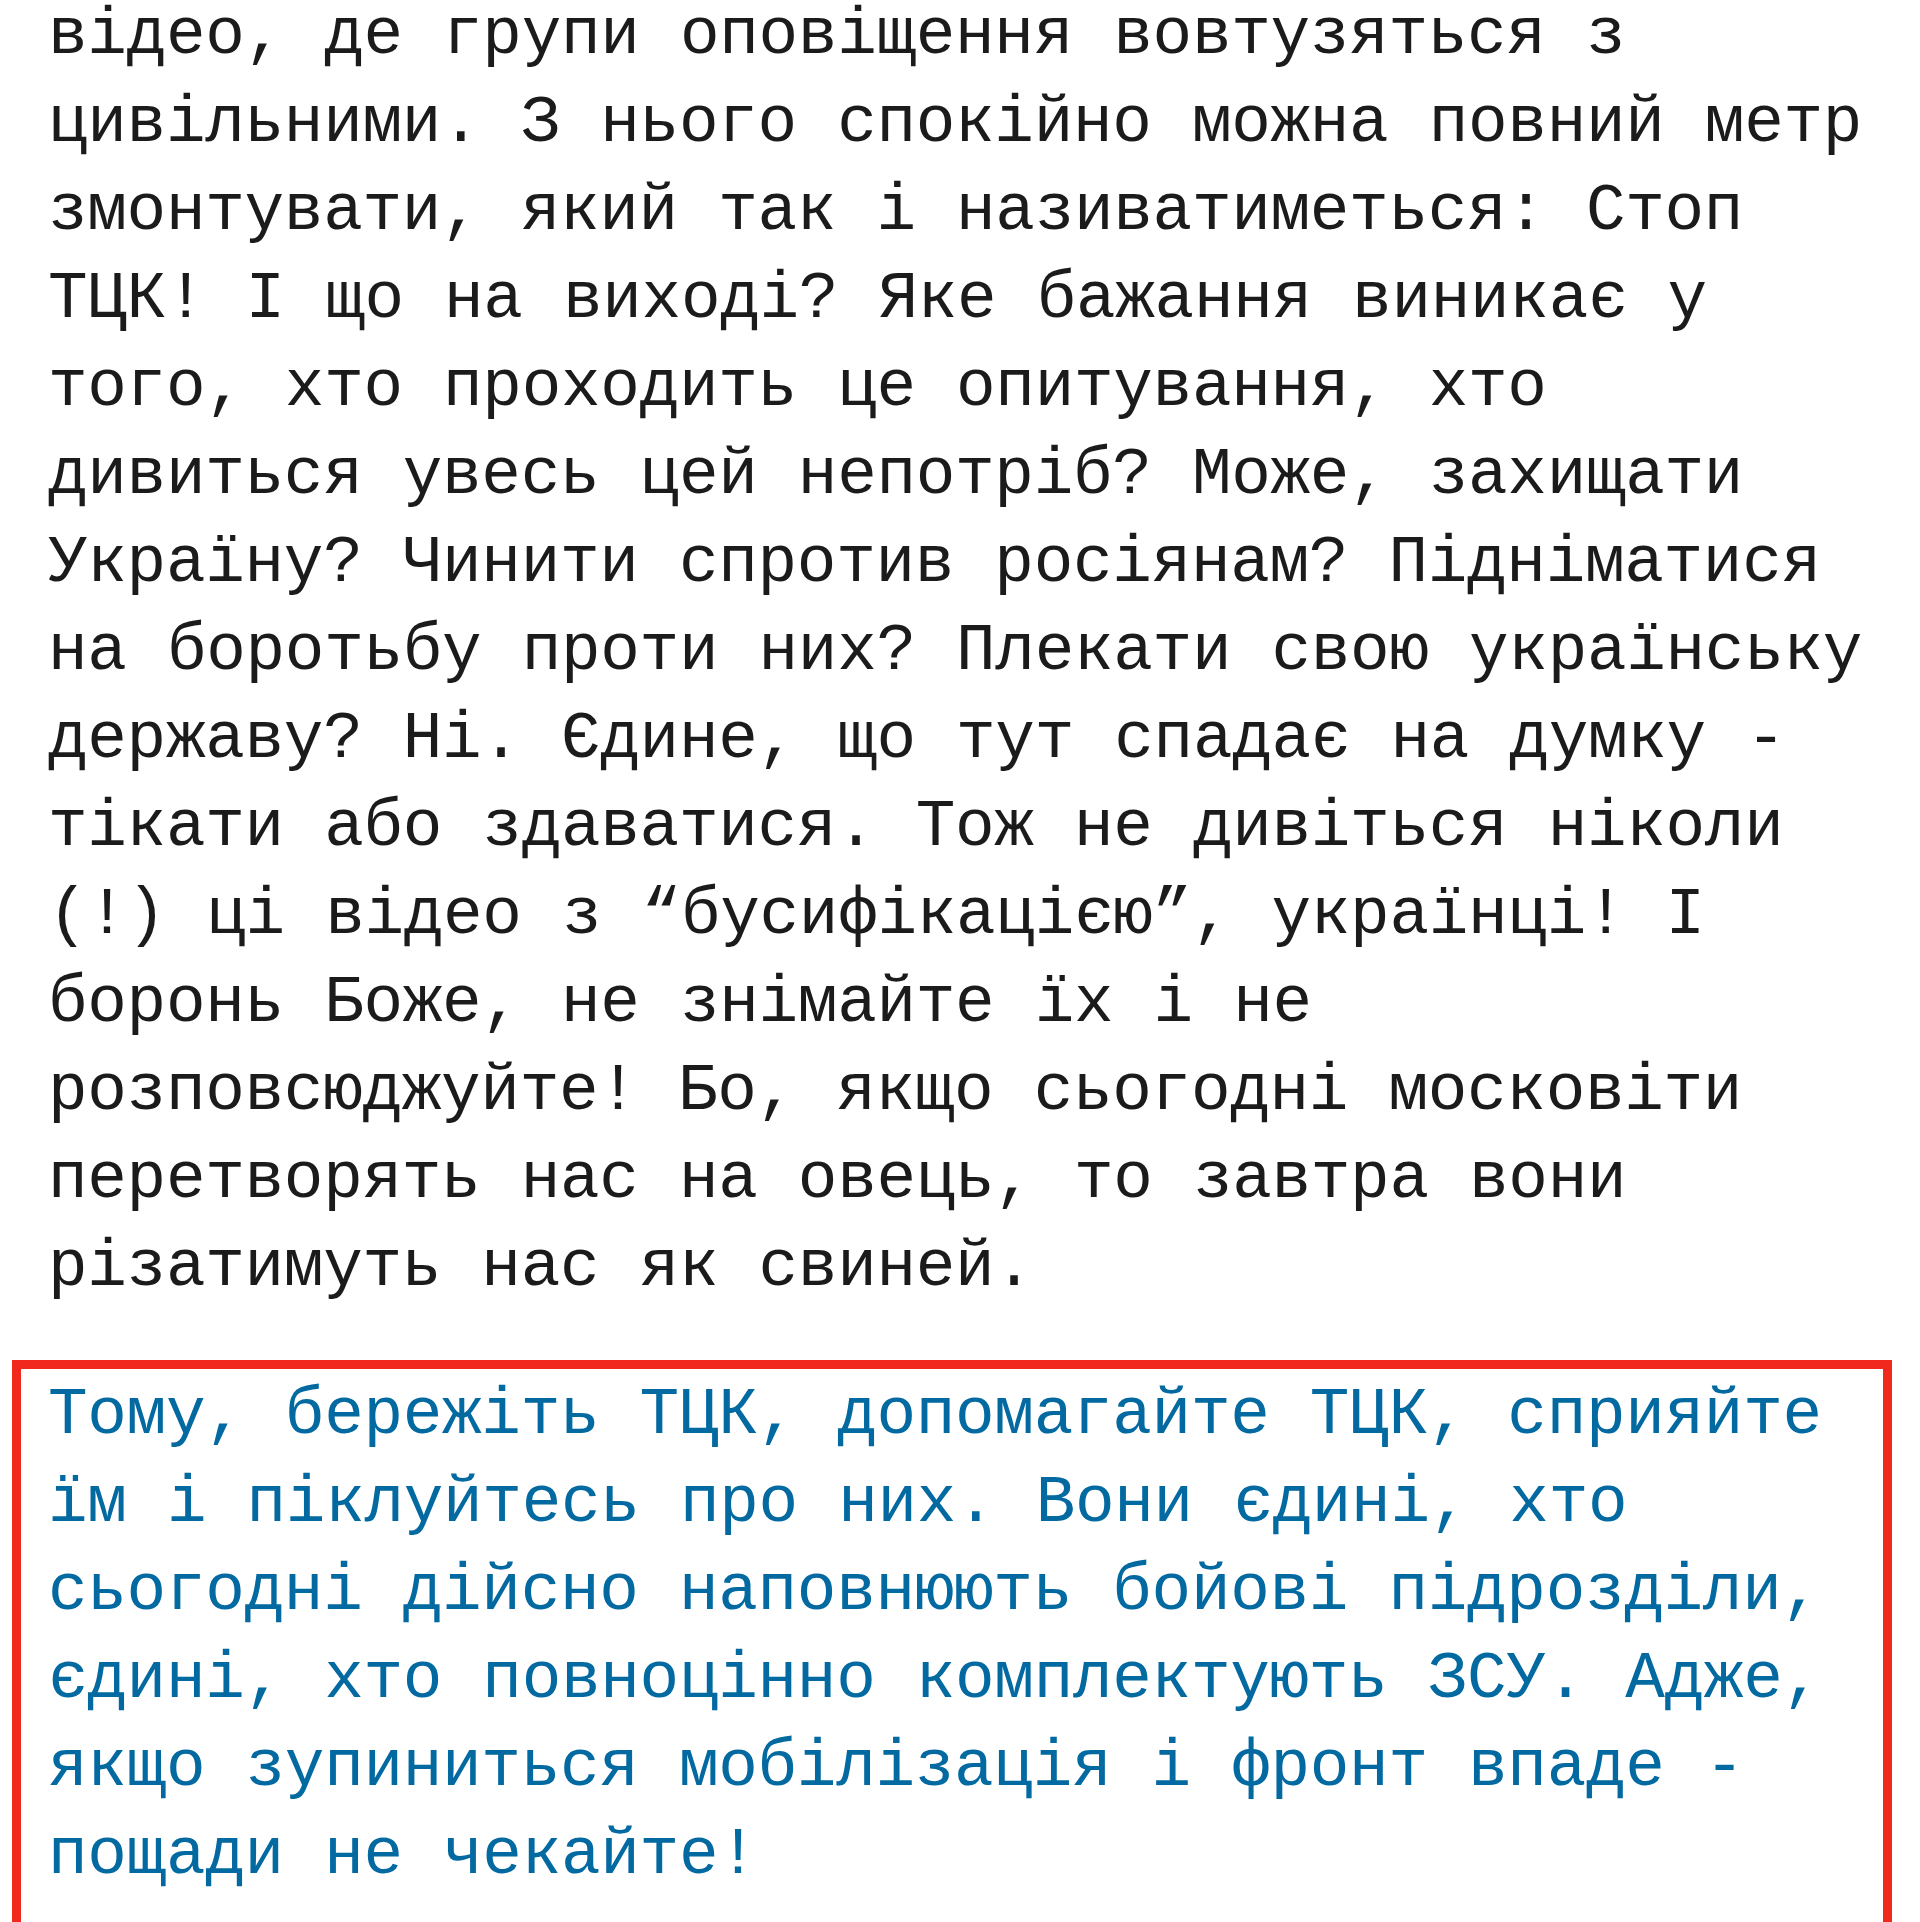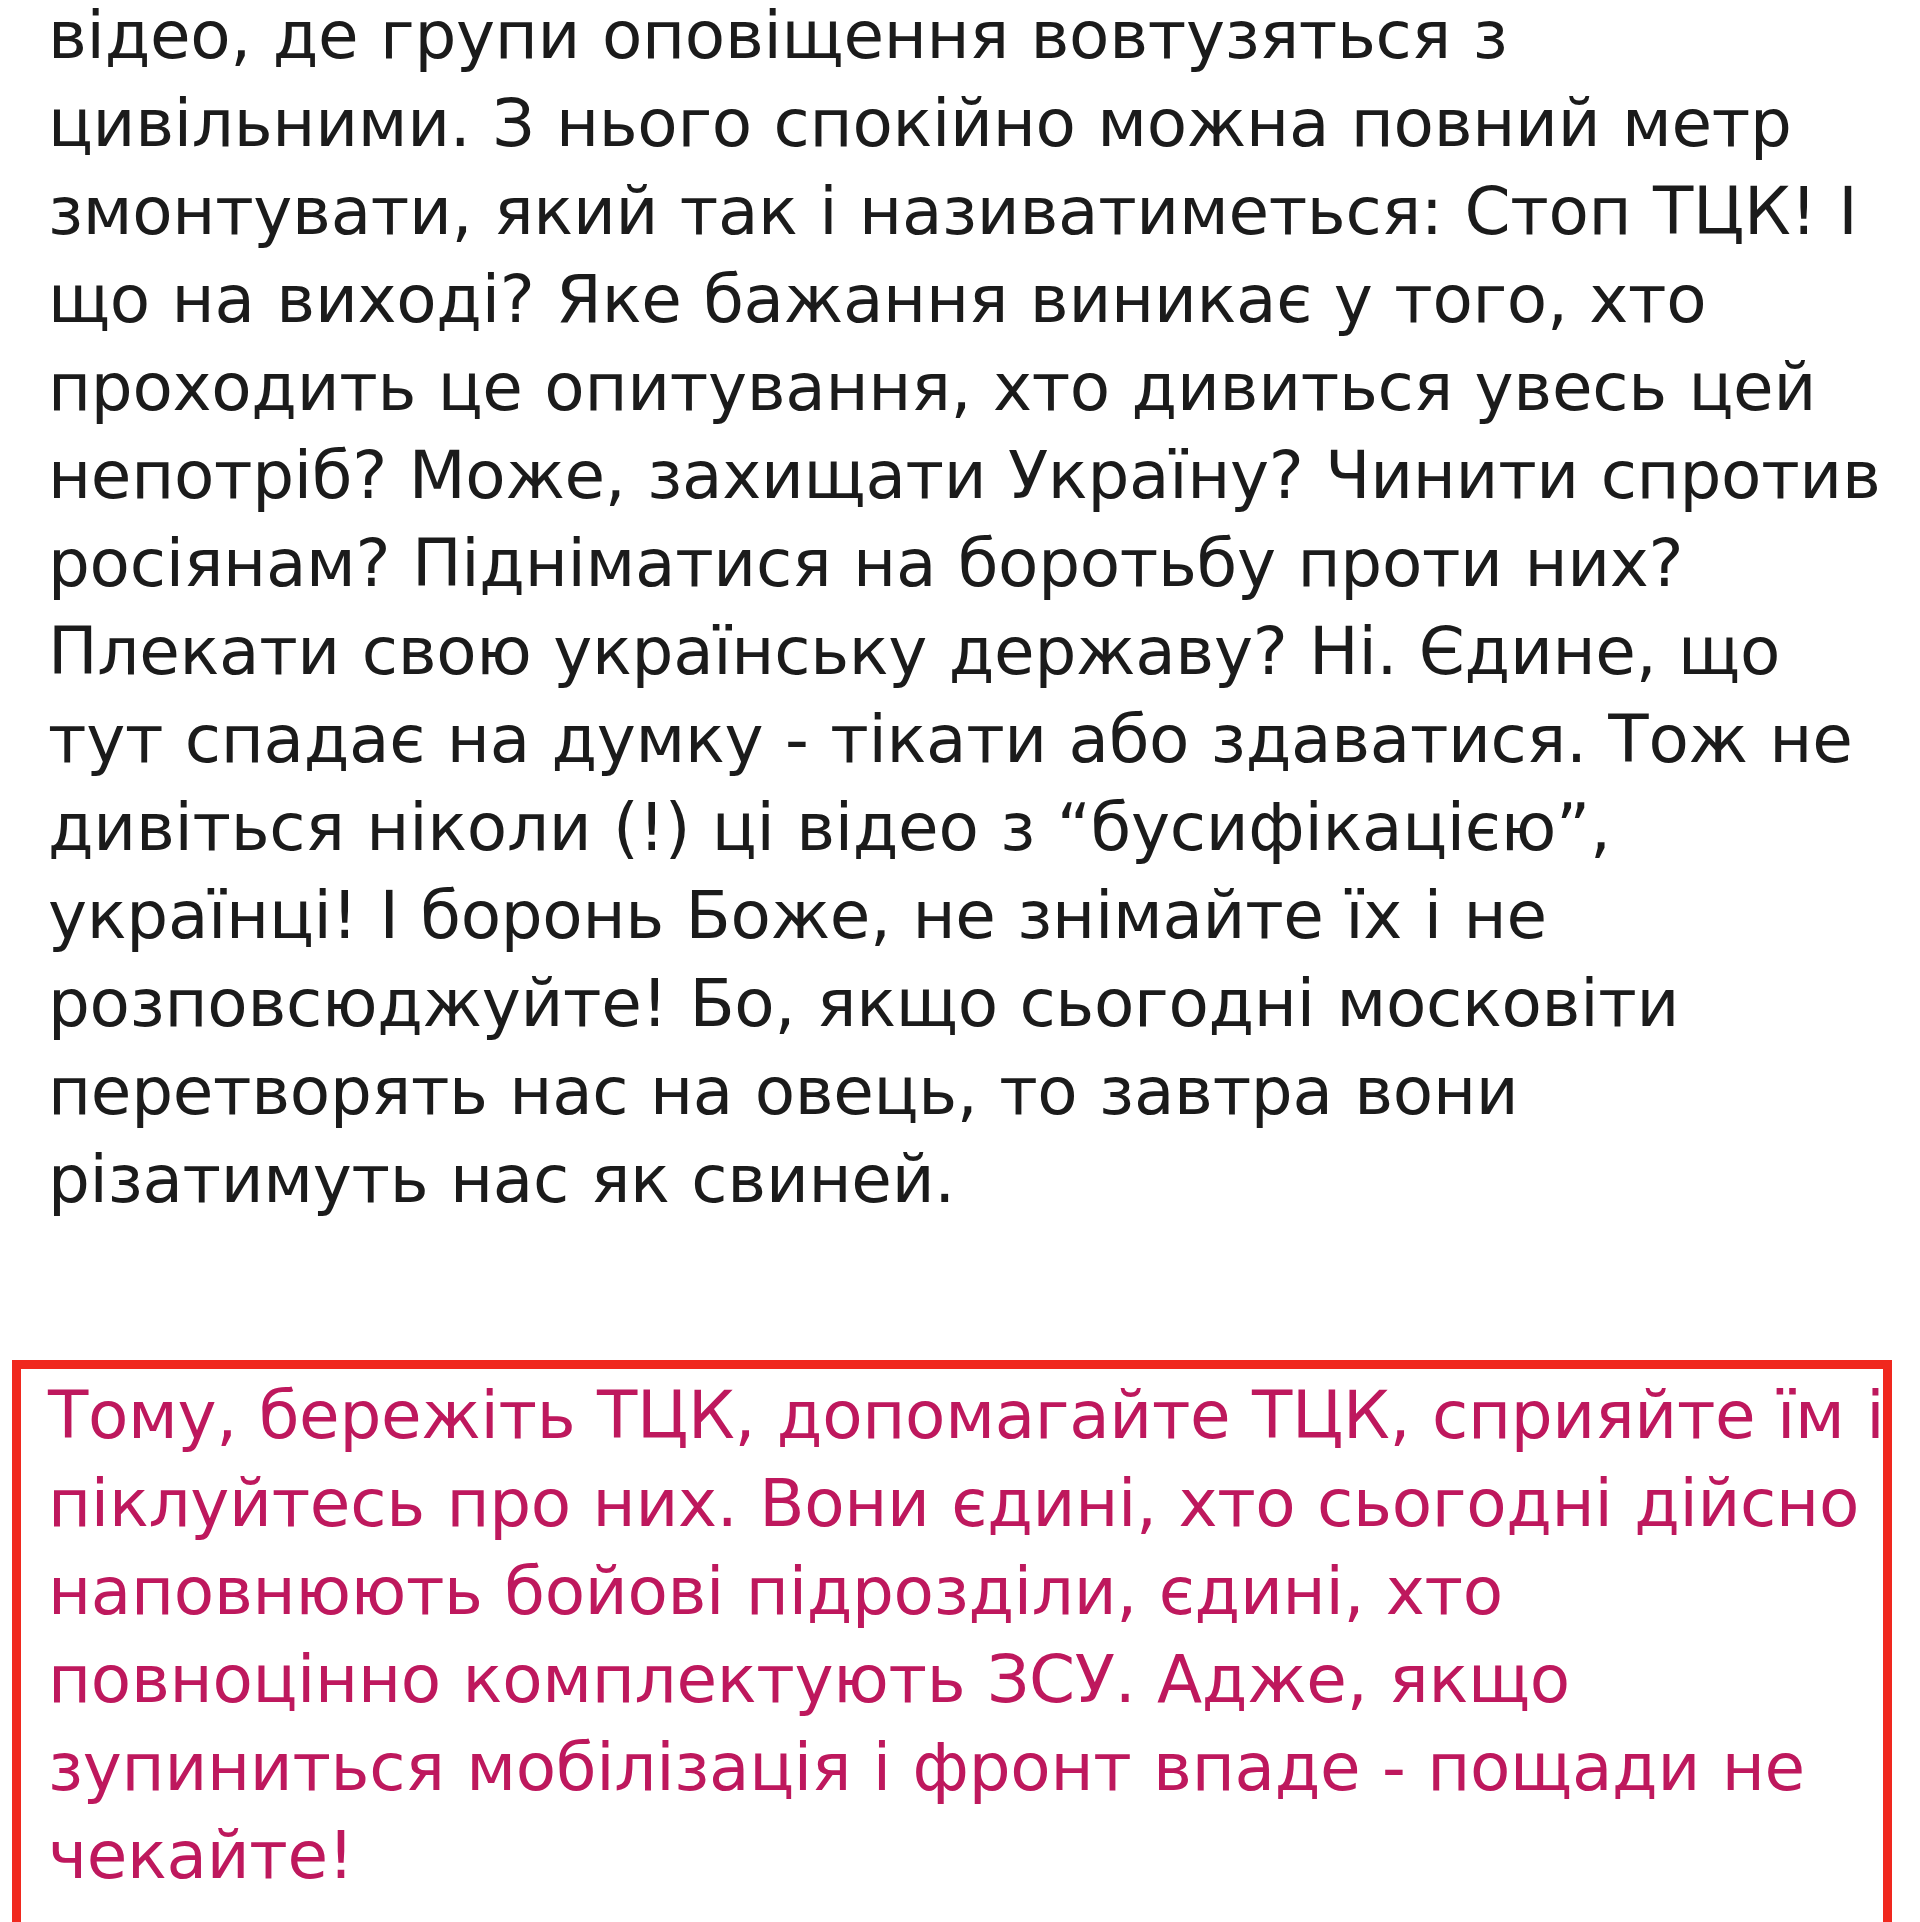--- a/index.html
+++ b/index.html
@@ -13,20 +13,21 @@
     height: 1922px;
     overflow: hidden;
     font-family: "DejaVu Sans", "Liberation Sans", sans-serif;
   }
   .page {
     position: relative;
     width: 1900px;
     height: 1922px;
     background: #ffffff;
     box-sizing: border-box;
+    font-family: Liberation Mono, monospace;
   }
   .text-body {
     position: absolute;
     left: 48px;
     top: 0px;
     width: 1845px;
     color: #1b1b1b;
     font-size: 66px;
     line-height: 88px;
     letter-spacing: -0.3px;
@@ -51,21 +52,21 @@
     background: transparent;
     pointer-events: none;
   }
   .para-boxed {
     position: absolute;
     left: 48px;
     top: 1372px;
     width: 1845px;
     margin: 0;
     padding: 0;
-    color: #be185d;
+    color: #0369a1;
     font-size: 66px;
     line-height: 88px;
     letter-spacing: -0.3px;
     word-spacing: 1px;
   }
 </style>
 </head>
 <body>
 
 <div class="page">

